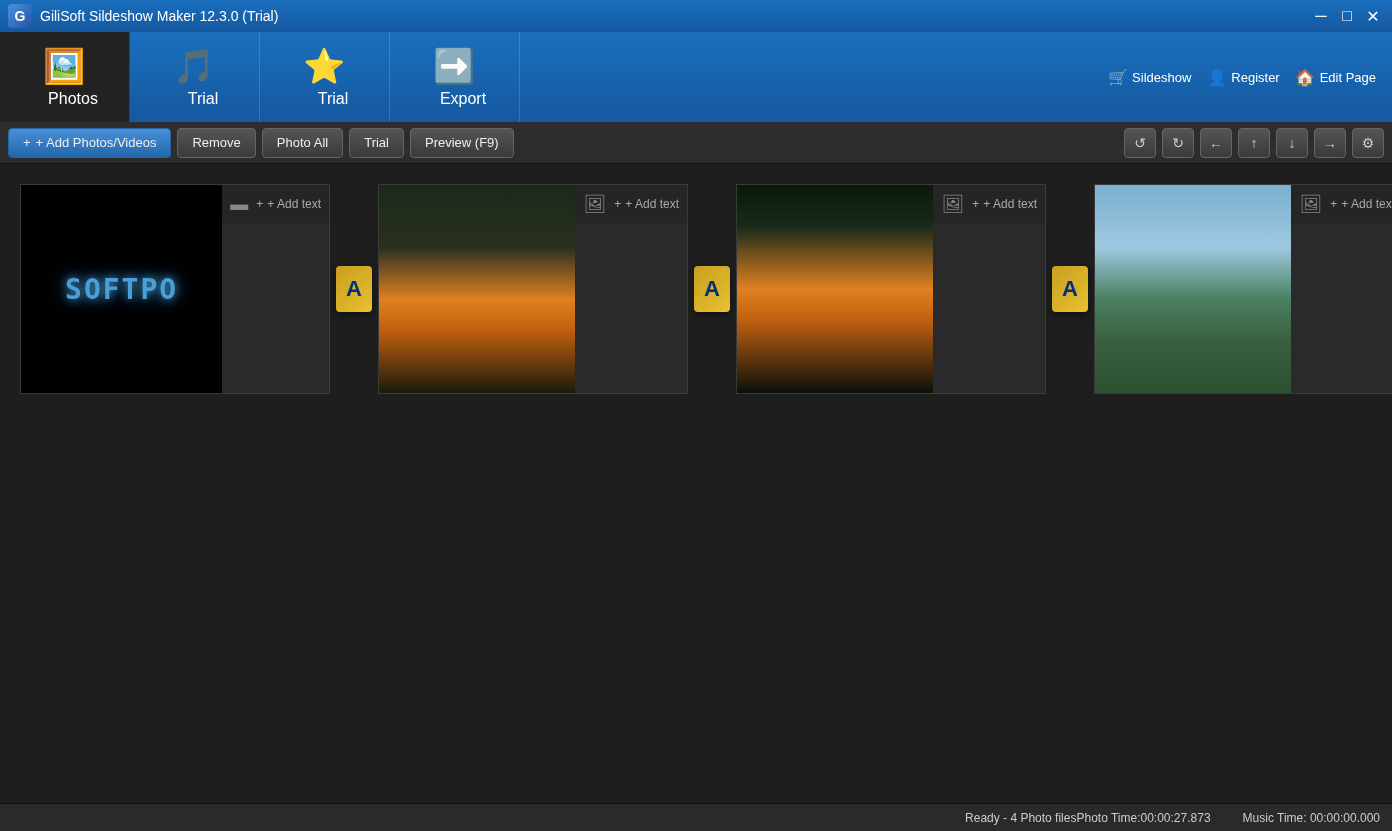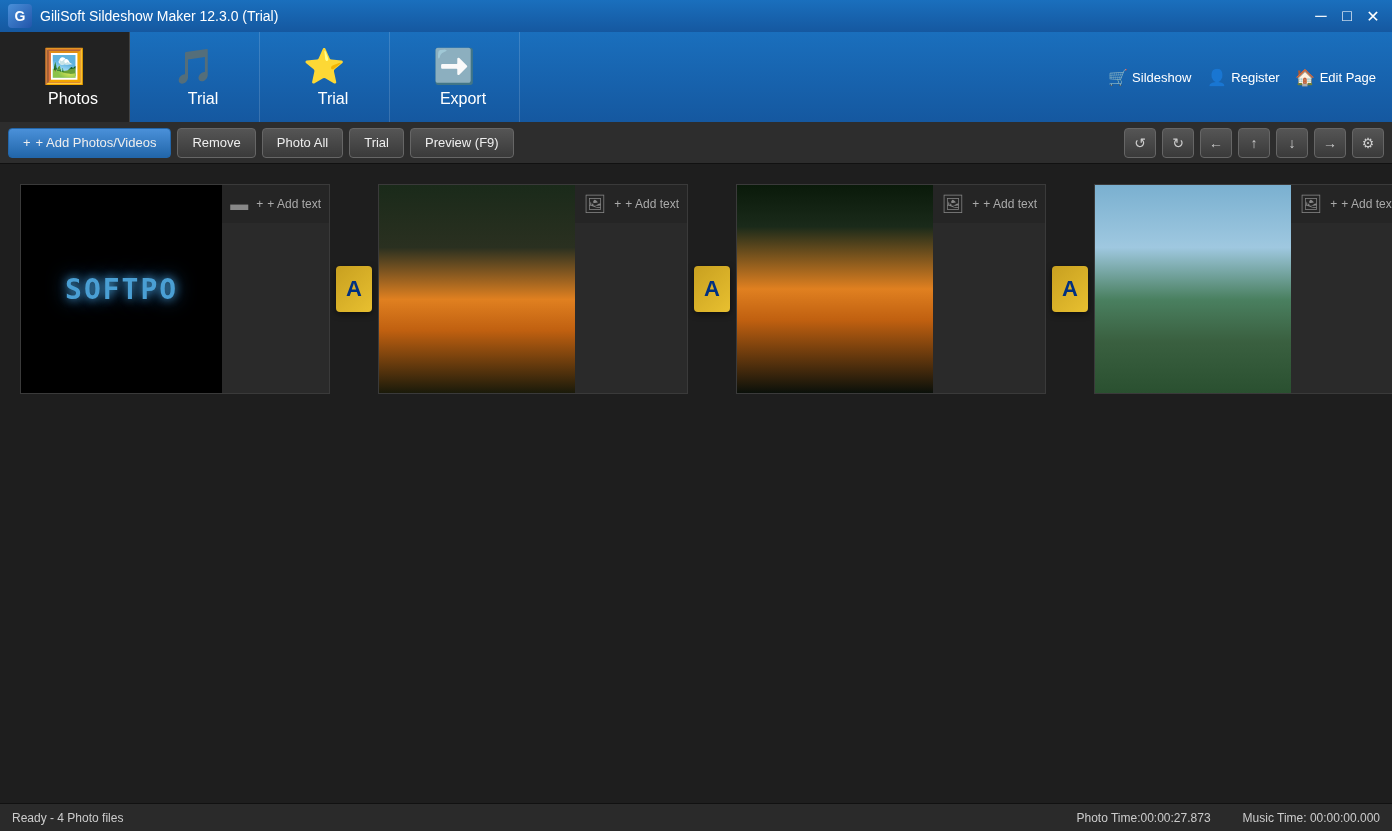--- a/index.html
+++ b/index.html
@@ -268,22 +268,21 @@
     .status-bar {
       background: #2a2a2a;
       height: 28px;
       display: flex;
       align-items: center;
       padding: 0 12px;
       border-top: 1px solid #111;
       font-size: 12px;
       color: #ccc;
       flex-shrink: 0;
-      justify-content: space-between;
-      gap: 48px;
+      justify-content: flex-end;
     }
 
     
     .photos-icon { color: #5faa5f; font-size: 34px; }
     .music-icon { color: #e8c030; font-size: 34px; }
     .effect-icon { color: #f0b000; font-size: 34px; }
     .export-icon { color: #f0a000; font-size: 34px; }
     .purchase-icon { color: #e8c030; font-size: 16px; }
     .register-icon { color: #e04040; font-size: 16px; }
     .home-icon { color: #6080d0; font-size: 16px; }

